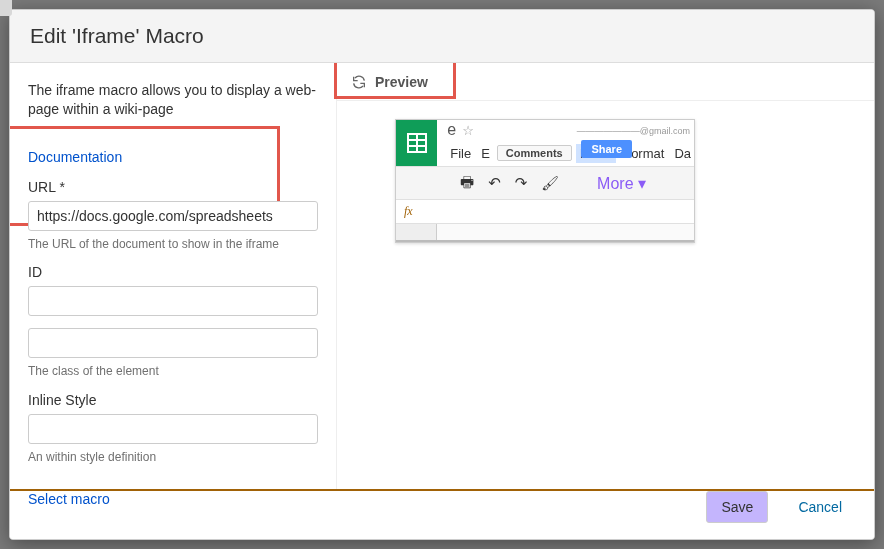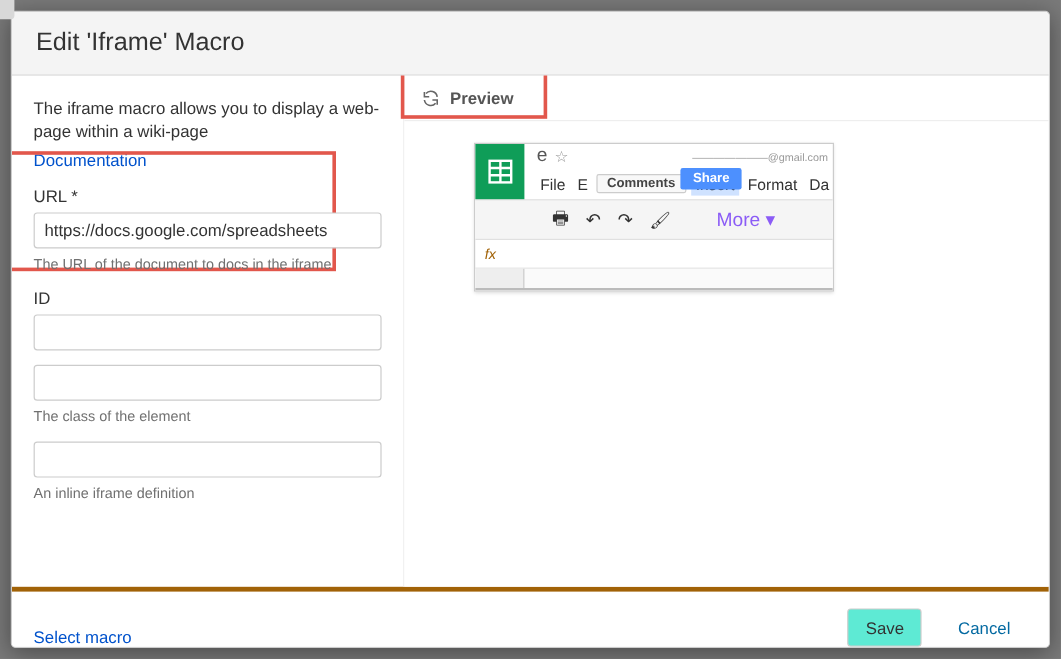--- a/index.html
+++ b/index.html
@@ -13,21 +13,21 @@
   .modal-header {
     background: #f4f4f4; border-bottom: 1px solid #ddd;
     padding: 14px 20px; font-size: 21px; color: #333; font-weight: 400;
   }
   .modal-body { flex: 1; display: flex; overflow: hidden; }
   .sidebar {
     width: 327px; border-right: 1px solid #eee;
     padding: 18px 18px 0 18px; font-size: 14px; color: #333; overflow: hidden;
   }
   .intro { line-height: 1.35; margin-bottom: 6px; }
-  .doclink { color: #0052cc; text-decoration: none; display: inline-block; margin-bottom: 4px;}
+  .doclink { color: #0052cc; text-decoration: none; display: inline-block; margin-bottom: 4px; margin-top: 24px;}
   .field-group { margin-bottom: 12px; position: relative; }
   .field-label { font-size: 14px; color: #333; margin-bottom: 6px; display:block;}
   .text-input {
     width: 100%; height: 30px; border: 1px solid #ccc; border-radius: 3px;
     padding: 4px 8px; font-size: 14px; color: #333; background:#fff;
   }
   .help-text { font-size: 12px; color: #707070; margin-top: 6px; line-height:1.3;}
   .highlight-box {
     position: absolute; border: 3px solid #e2574c; pointer-events:none;
   }
@@ -52,34 +52,34 @@
   .gs-logo svg { width:24px; height:24px;}
   .gs-menus { flex:1; display:flex; flex-direction:column; padding-left:10px; position:relative;}
   .gs-row1 { height:20px; display:flex; align-items:center; gap:6px; font-size:12px;}
   .gs-email { font-size:9px; color:#999; margin-left:auto; padding-right:4px; position:relative; top:1px;}
   .gs-row2 { height:26px; display:flex; align-items:center; gap:4px; font-size:13px; color:#333;}
   .gs-menu-item { padding:0 3px; cursor:default;}
   .gs-comments-btn { border:1px solid #ccc; background:#f8f8f8; font-size:11px; padding:1px 8px; border-radius:2px; font-weight:bold; color:#444;}
   .gs-share-btn { background:#4d90fe; color:#fff; font-size:11px; padding:3px 10px; border-radius:2px; font-weight:bold;}
   .gs-toolbar { height:34px; border-top:1px solid #e0e0e0; border-bottom:1px solid #e0e0e0; background:#f5f5f5; display:flex; align-items:center; padding:0 10px; gap:14px;}
   .tb-sep { font-size:16px; color:#8b5cf6;}
-  .gs-fx { height:24px; border-bottom:1px solid #e0e0e0; display:flex; align-items:center; padding:0 8px; font-style:italic; color:#a16207; font-size:12px;}
+  .gs-fx { height:24px; border-bottom:1px solid #e0e0e0; display:flex; align-items:center; padding:0 8px; font-style:italic; color:#a16207; font-size:12px;font-family:Liberation Serif, serif;}
   .gs-cells { height:18px; background:#fafafa; border-bottom:2px solid #bbb; position:relative;}
   .gs-cells::before{content:"";position:absolute;left:0;top:0;width:40px;height:100%;background:#eee;border-right:1px solid #ccc;}
   .modal-footer {
-    height: 50px; border-top:4px solid #a16207; display:flex; align-items:flex-end;
+    height: 50px; border-top:2px solid #a16207; display:flex; align-items:flex-start;
     padding: 0 18px; gap:16px; background:#fff;
   }
   .footer-link { color:#0052cc; font-size:14px; cursor:pointer;}
   .spacer { flex:1; }
   .btn {
     height:32px; padding:0 14px; border-radius:3px; font-size:14px; cursor:pointer;
     display:inline-flex; align-items:center;
   }
-  .btn-save { background:#5eead4; border:1px solid #ccc; color:#333;}
+  .btn-save { background:#c4b5fd; border:1px solid #ccc; color:#333;}
   .btn-cancel { background:transparent; border:none; color:#0369a1;}
   .tab-stub { position:absolute; left:0; top:0; width:12px; height:16px; background:#d8d8d8; border-bottom-right-radius:3px; z-index:3;}
   .star-icon { color:#999; font-size:13px;}
 </style>
 </head>
 <body>
 
 <div class="backdrop"></div>
 <div class="tab-stub"></div>
 
@@ -89,36 +89,37 @@
   <div class="modal-body">
     <div class="sidebar" style="position:relative;">
       <div class="intro">The iframe macro allows you to display a web-page within a wiki-page</div>
       <a class="doclink" href="#">Documentation</a>
 
       <div class="highlight-box" style="left:-6px; top:63px; width:276px; height:100px;"></div>
 
       <div class="field-group" style="margin-top:10px;">
         <label class="field-label">URL *</label>
         <input class="text-input" type="text" value="https://docs.google.com/spreadsheets" style="">
-        <div class="help-text">The URL of the document to docs in the iframe</div>
+        <div class="help-text">The URL of the document to show in the iframe</div>
       </div>
 
       <div class="field-group">
         <label class="field-label">ID</label>
         <input class="text-input" type="text" value="" style="">
       </div>
 
       <div class="field-group">
         <input class="text-input" type="text" value="" style="">
         <div class="help-text">The class of the element</div>
       </div>
 
       <div class="field-group">
+        <label class="field-label">Inline Style</label>
         <input class="text-input" type="text" value="" style="">
-        <div class="help-text">An inline iframe definition</div>
+        <div class="help-text">An within style definition</div>
       </div>
 
       
     </div>
 
     <div class="main-pane">
       <div class="preview-header">
         <div class="preview-hl"></div>
         <span class="refresh-icon">
           <svg viewBox="0 0 24 24" fill="none" stroke="#666" stroke-width="2">
@@ -147,21 +148,21 @@
                 <span class="gs-email">———————@gmail.com</span>
               </div>
               <div class="gs-row2">
                 <span class="gs-menu-item">File</span>
                 <span class="gs-menu-item">E</span>
                 <span class="gs-comments-btn">Comments</span>
                 <span class="gs-menu-item" style="background:#cfe2ff;padding:2px 4px;">Insert</span>
                 <span class="gs-menu-item">Format</span>
                 <span class="gs-menu-item">Da</span>
               </div>
-              <span class="gs-share-btn" style="position:absolute; right:76px; top:20px;">Share</span>
+              <span class="gs-share-btn" style="position:absolute; right:62px; top:20px;">Share</span>
             </div>
           </div>
           <div class="gs-toolbar">
             <span style="width:40px;"></span>
             <span style="font-size:15px;">🖶</span>
             <span style="font-size:15px;">↶</span>
             <span style="font-size:15px;">↷</span>
             <span style="font-size:14px;">🖌</span>
             <span style="width:10px;"></span>
             <span class="tb-sep"><span>More</span> ▾</span>

